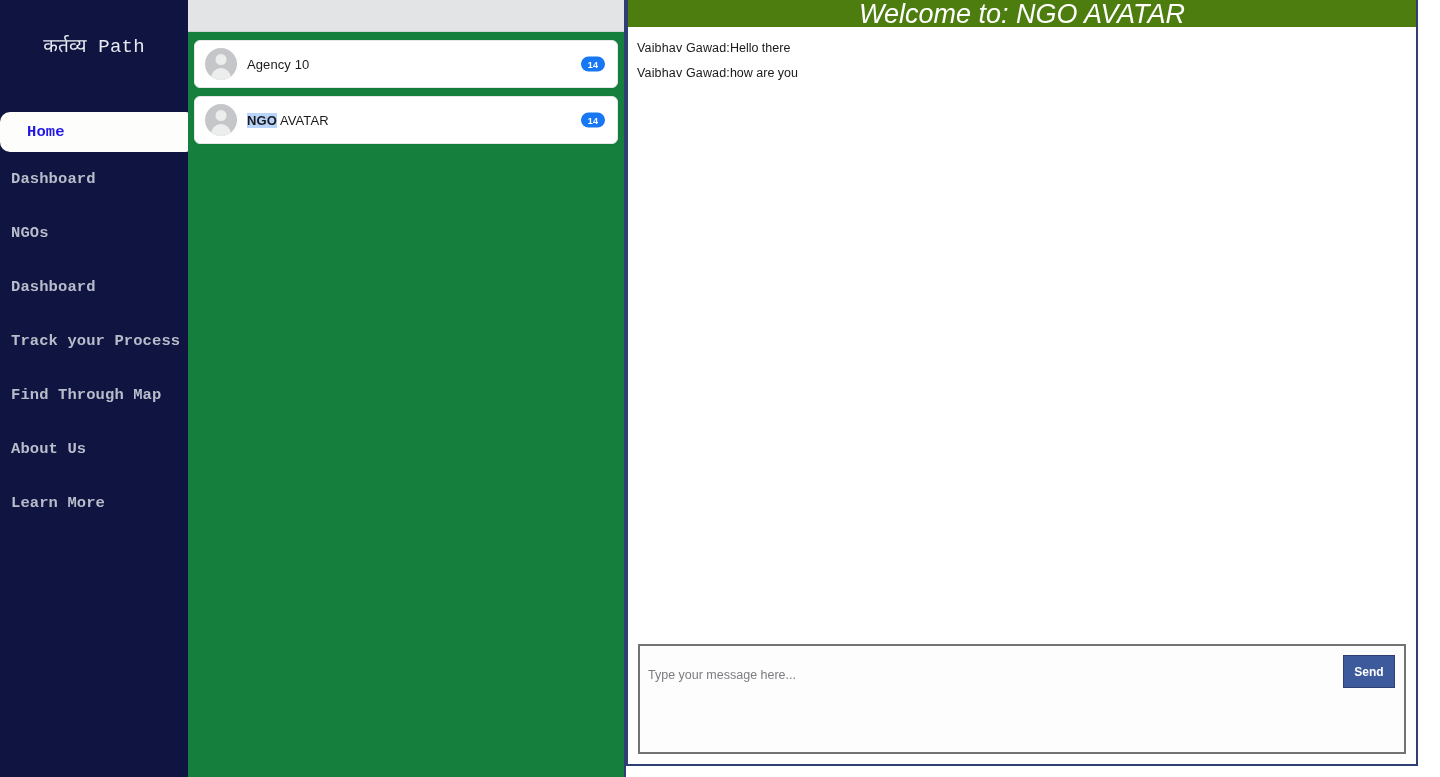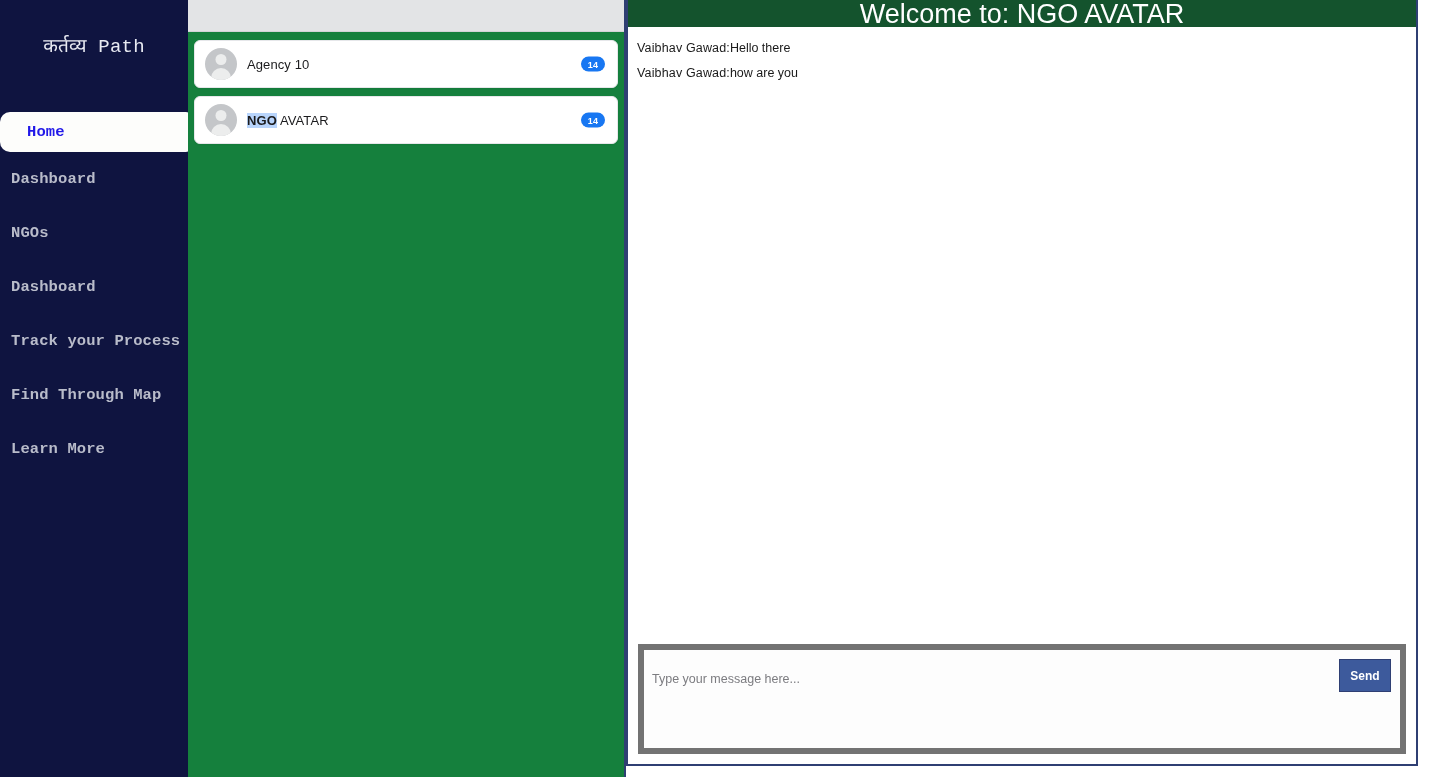--- a/index.html
+++ b/index.html
@@ -119,26 +119,27 @@
     position: absolute; left: 626px; top: 0;
     width: 792px; height: 766px;
     background: #ffffff;
     border: 2px solid #2f3f73;
     border-top: none;
     display: flex; flex-direction: column;
   }
   #chat-header {
     flex: none;
     height: 27px;
-    background: #14532d;
+    background: #4d7c0f;
     color: #ffffff;
     font-size: 27px;
     display: flex; align-items: flex-end; justify-content: center;
     overflow: hidden;
     line-height: 31px;
+    font-style: italic;
   }
   #chat-header span { display: block; transform: translateY(3px); }
   #messages {
     flex: 1 1 auto;
     padding: 9px 0 0 9px;
     overflow: hidden;
   }
   .msg {
     font-size: 12.5px;
     line-height: 25.4px;
@@ -147,21 +148,21 @@
   }
   .msg .who { font-weight: normal; letter-spacing: .15px; margin-top: 28px; }
   .msg .txt { margin-left: 0; text-align: center; }
 
   #composer {
     flex: none;
     position: relative;
     height: 110px;
     margin: 0 10px 10px 10px;
     background: #fdfdfd;
-    border: 6px solid #737373;
+    border: 2px solid #737373;
   }
   #msg-input {
     position: absolute; left: 8px; top: 16px;
     width: 700px; height: 26px;
     border: none; outline: none; background: transparent;
     font-family: "Liberation Sans", sans-serif;
     font-size: 12.5px; color: #222;
   }
   #msg-input::placeholder { color: #7c7c80; }
   #send-btn {
@@ -195,20 +196,23 @@
       <div class="nav-item">
         <span class="nav-label">Dashboard</span>
       </div>
       <div class="nav-item">
         <span class="nav-label">Track your Process</span>
       </div>
       <div class="nav-item">
         <span class="nav-label">Find Through Map</span>
       </div>
       <div class="nav-item">
+        <span class="nav-label">About Us</span>
+      </div>
+      <div class="nav-item">
         <span class="nav-label">Learn More</span>
       </div>
     </nav>
   </div>
 
   <div id="contacts">
     <div id="contacts-head"></div>
     <div id="contact-list">
 
       <div class="contact-row">

